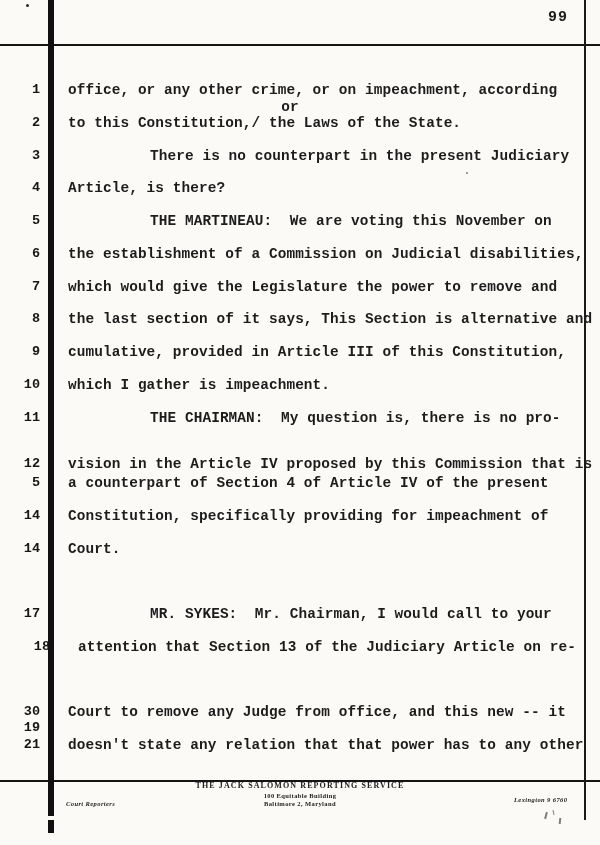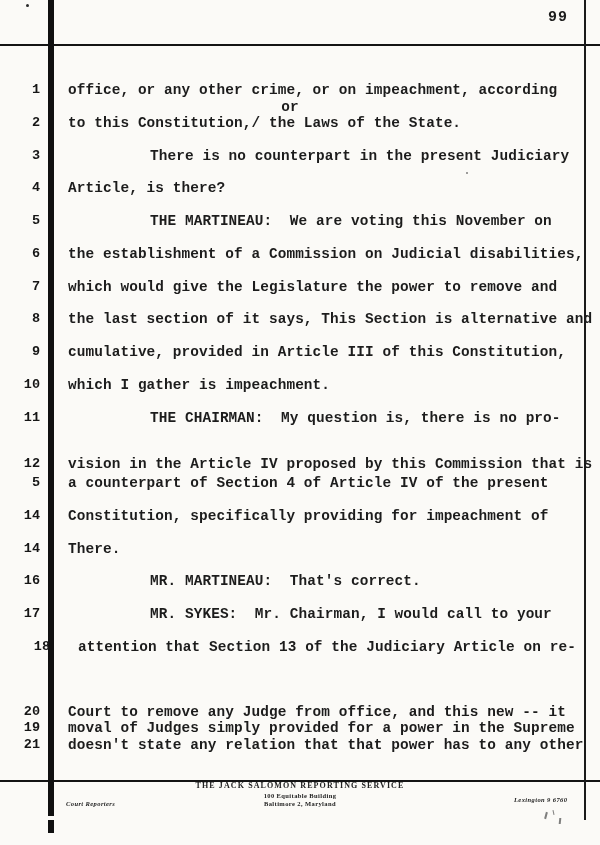--- a/index.html
+++ b/index.html
@@ -214,40 +214,35 @@
       <div class="row" style="top: 393px;">
         <span class="num">5</span>
         <span class="txt">a counterpart of Section 4 of Article IV of the present</span>
       </div>
       <div class="row" style="top: 425.75px;">
         <span class="num">14</span>
         <span class="txt">Constitution, specifically providing for impeachment of</span>
       </div>
       <div class="row" style="top: 458.5px;">
         <span class="num">14</span>
-        <span class="txt">There.</span>
-      </div>
-      <div class="row" style="top: 491.25px;">
-        <span class="num">16</span>
-        <span class="txt indent">MR. MARTINEAU:  That's correct.</span>
+        <span class="txt">Court.</span>
       </div>
       <div class="row" style="top: 524px;">
         <span class="num">17</span>
         <span class="txt indent">MR. SYKES:  Mr. Chairman, I would call to your</span>
       </div>
       <div class="row" style="top: 556.75px; margin-left: 10px;">
         <span class="num">18</span>
         <span class="txt">attention that Section 13 of the Judiciary Article on re-</span>
       </div>
       <div class="row" style="top: 589.5px; margin-top: 48px;">
         <span class="num">19</span>
-        <span class="txt">moval of Judges simply provided for a power in the Supreme</span>
       </div>
       <div class="row" style="top: 622.25px;">
-        <span class="num">20</span>
+        <span class="num">30</span>
         <span class="txt">Court to remove any Judge from office, and this new -- it</span>
       </div>
       <div class="row" style="top: 655px;">
         <span class="num">21</span>
         <span class="txt">doesn't state any relation that that power has to any other</span>
       </div>
     </div>
 
   <div class="footer-center">
     <div class="footer-service">THE JACK SALOMON REPORTING SERVICE</div>

